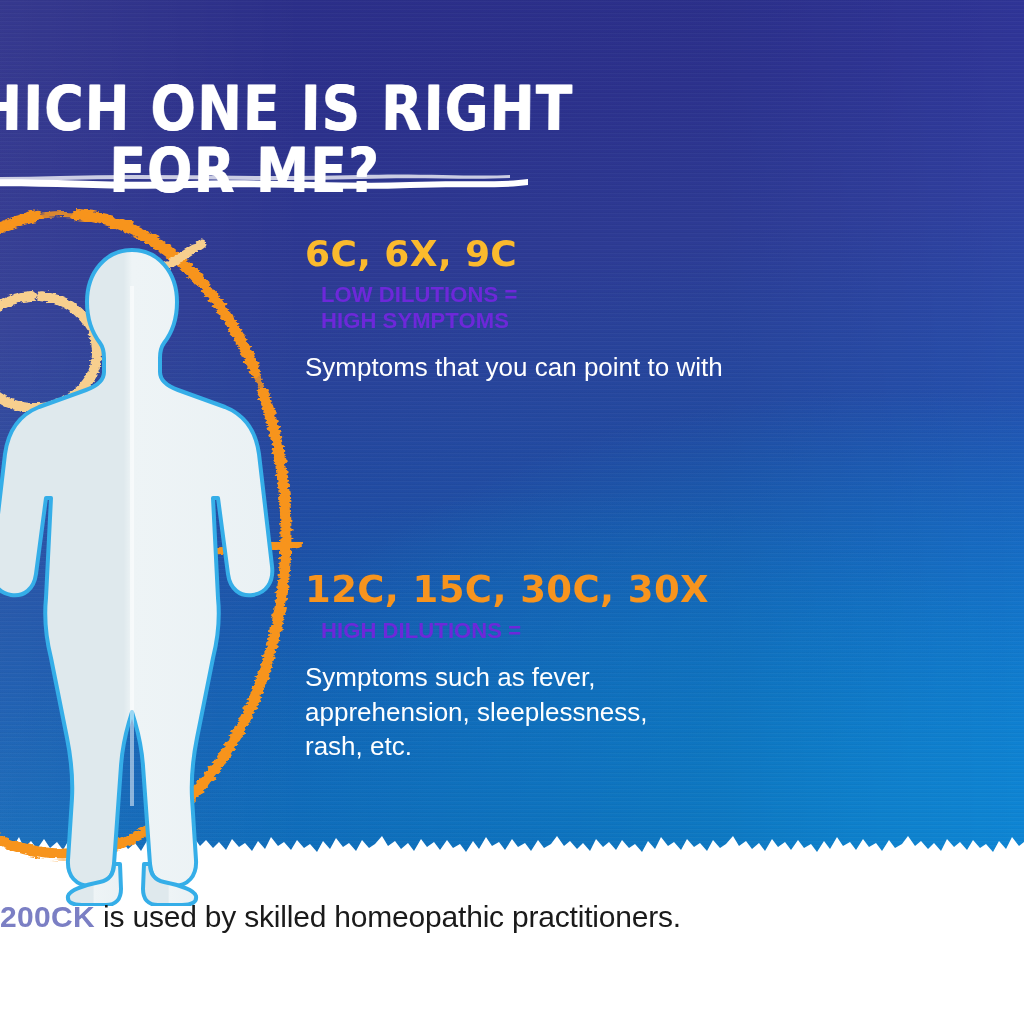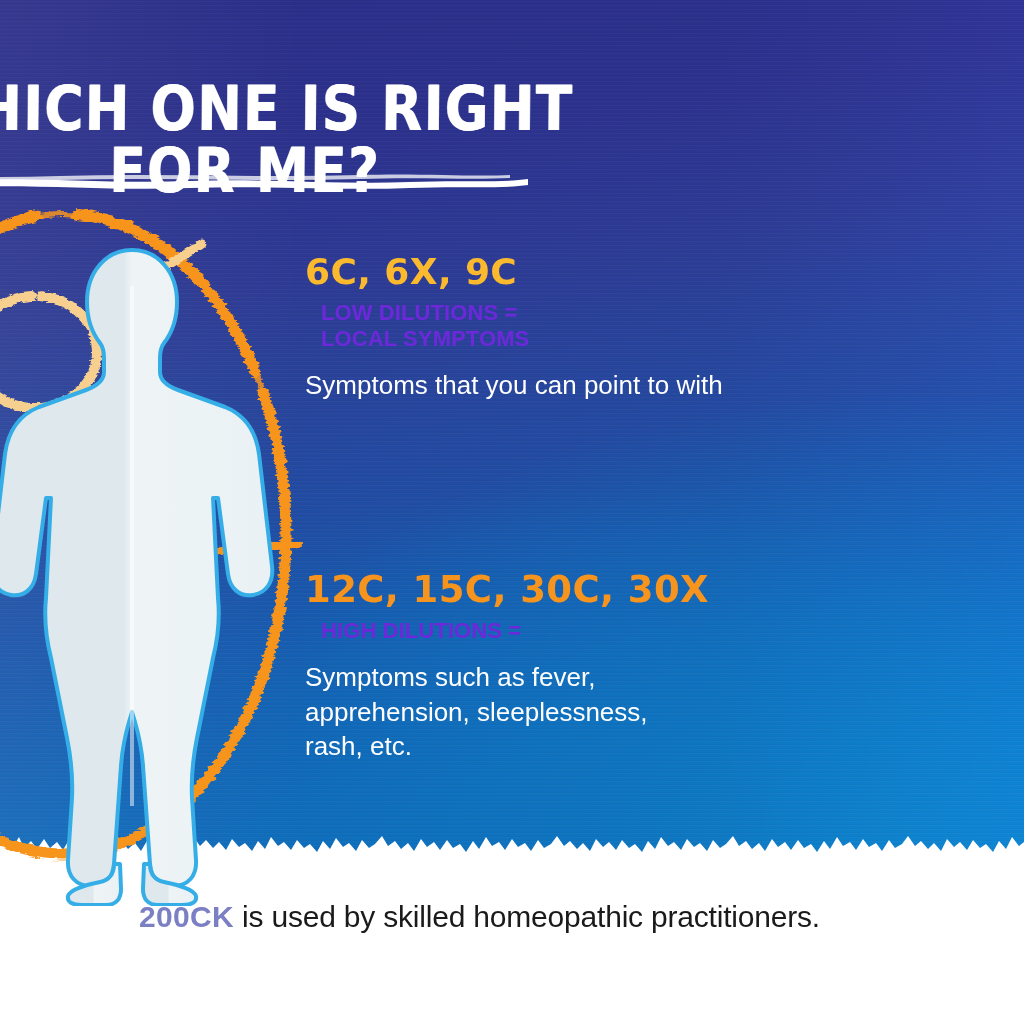--- a/index.html
+++ b/index.html
@@ -141,21 +141,21 @@
 
   .dose {
     font-family: "DejaVu Sans", sans-serif;
     font-weight: bold;
     font-size: 36px;
     letter-spacing: 0.4px;
     line-height: 1.02;
     margin: 0 0 9px 0;
     white-space: nowrap;
   }
-  .dose-low  { color: #fbba2d; margin-top: 18px; }
+  .dose-low  { color: #fbba2d; }
   .dose-high { color: #f7941e; font-size: 37px; margin-top: 35px; }
 
   .subhead {
     font-family: "Liberation Sans", sans-serif;
     font-weight: bold;
     font-size: 22px;
     line-height: 1.18;
     letter-spacing: 0.1px;
     color: #6d28d9;
     margin: 0 0 16px 16px;
@@ -172,21 +172,21 @@
     margin: 0;
   }
   .body-copy .ln { display: block; white-space: nowrap; }
 
   
   .footer {
     position: absolute;
     left: 0;
     top: 900px;
     width: 959px;
-    text-align: center;
+    text-align: left;
     font-family: "Liberation Sans", sans-serif;
     font-size: 30px;
     color: #1a1a1a;
     letter-spacing: -0.2px;
     white-space: nowrap;
   }
   .footer .hl {
     font-weight: bold;
     color: #7b7fc4;
     letter-spacing: 0.3px;
@@ -329,21 +329,21 @@
         C210,9 120,4 40,6 Z"></path>
     </svg>
   </div>
 
   <div class="text-col">
 
     <div class="block block-1">
       <div class="dose dose-low">6C, 6X, 9C</div>
       <div class="subhead">
         <span class="ln">LOW DILUTIONS =</span>
-        <span class="ln">LOCAL SYMPTOMS</span>
+        <span class="ln">HIGH SYMPTOMS</span>
       </div>
       <div class="body-copy">
         <span class="ln">Symptoms that you can point to with</span>
       </div>
     </div>
 
     <div class="block block-2">
       <div class="dose dose-high">12C, 15C, 30C, 30X</div>
       <div class="subhead">
         <span class="ln">HIGH DILUTIONS  =</span>

